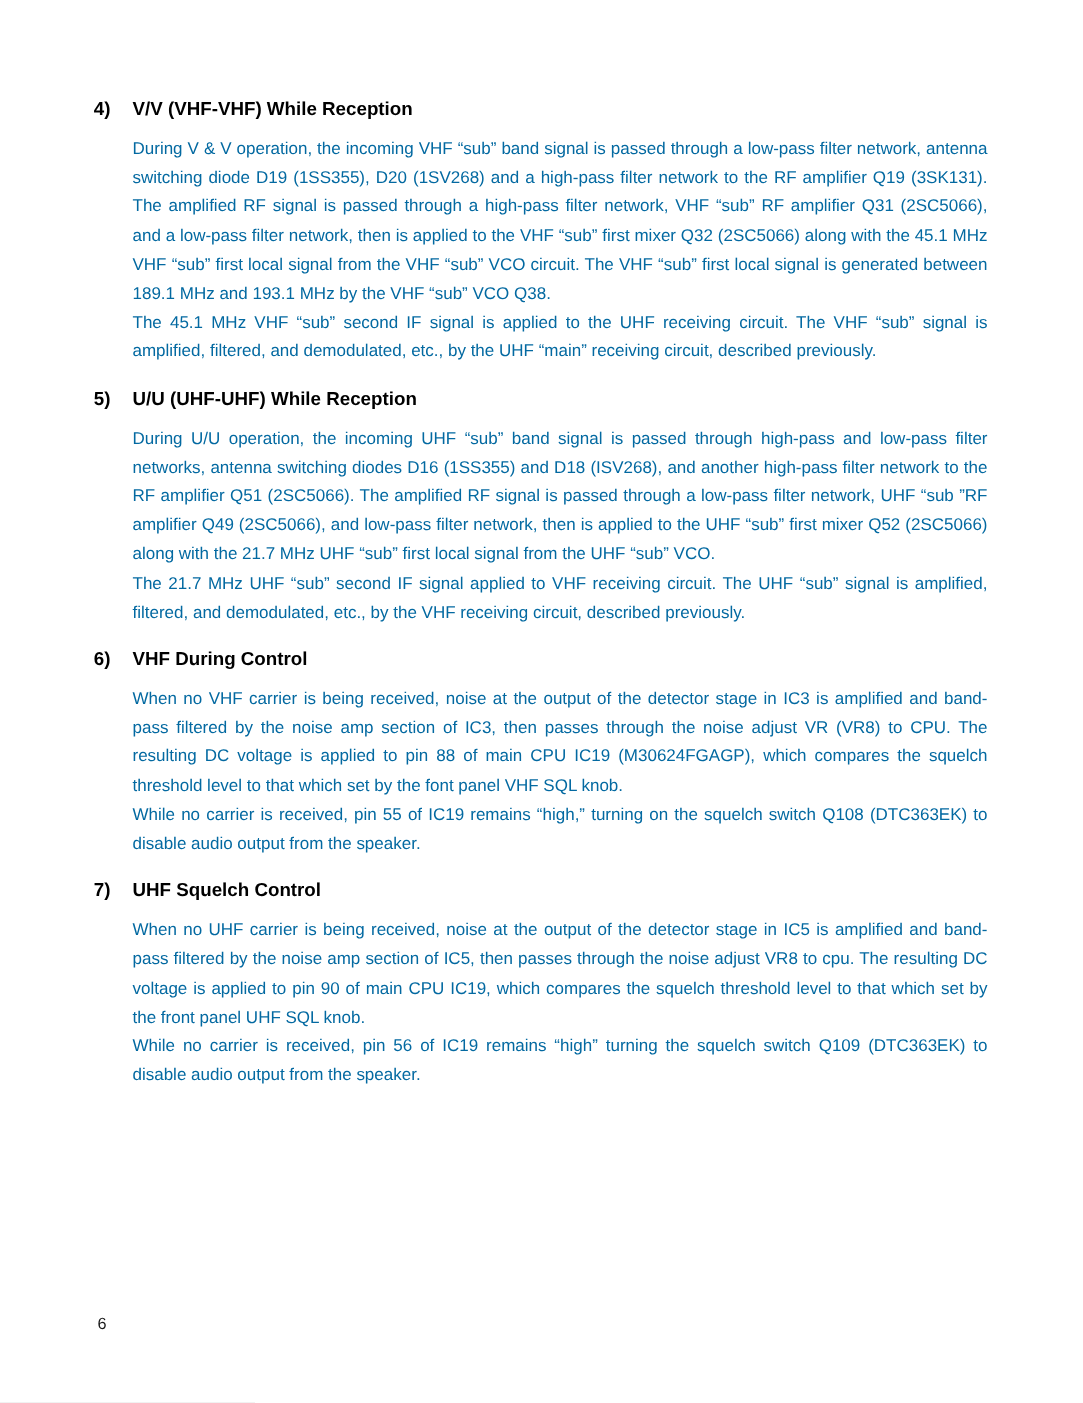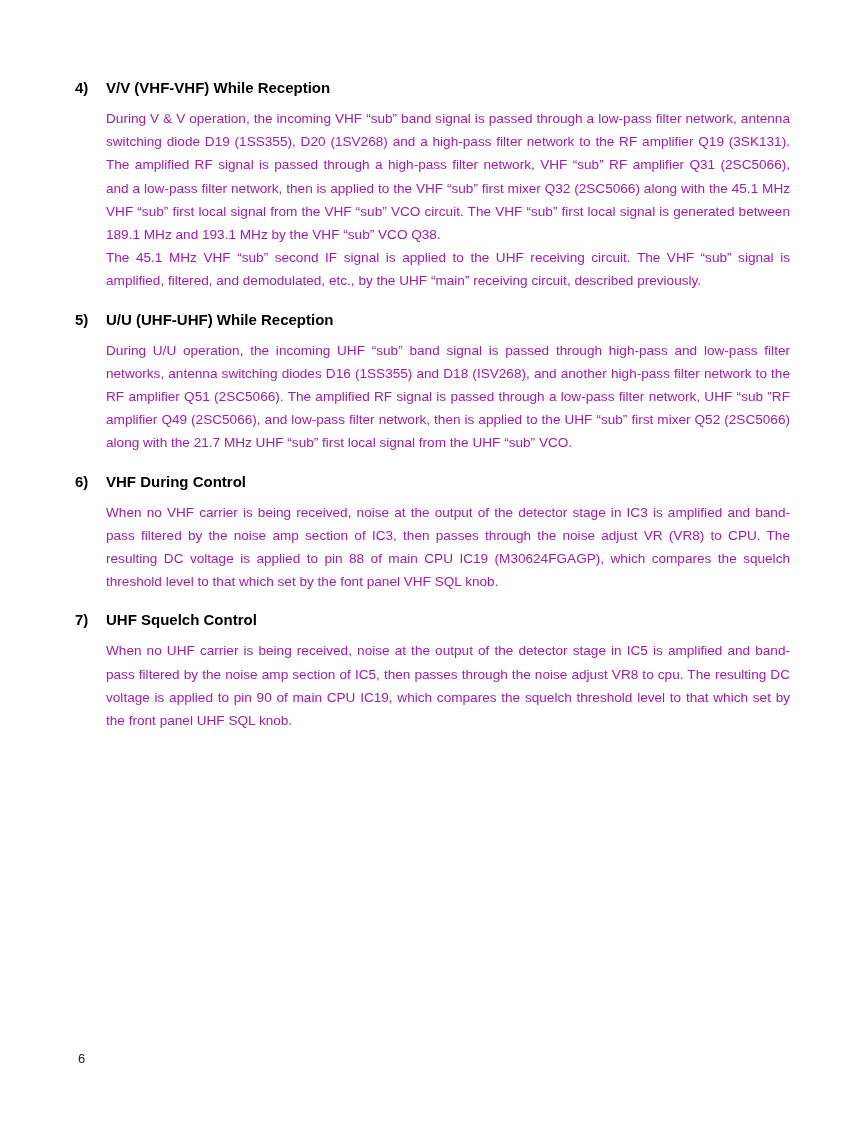--- a/index.html
+++ b/index.html
@@ -38,21 +38,21 @@
     flex: 1 1 auto;
   }
   .section-body {
     margin-left: 31px;
   }
   .section-body p {
     margin: 0;
     font-size: 13.6px;
     line-height: 23.2px;
     text-align: justify;
-    color: #a21caf;
+    color: #0369a1;
   }
   .page-number {
     position: absolute;
     left: 78px;
     bottom: 56px;
     font-size: 13px;
     color: #1b1b1b;
   }
 </style>
 </head>
@@ -71,38 +71,41 @@
     </div>
   </section>
 
   <section class="doc-section">
     <div class="section-heading">
       <span class="section-number">5)</span>
       <span class="section-title">U/U (UHF-UHF) While Reception</span>
     </div>
     <div class="section-body">
       <p>During U/U operation, the incoming UHF “sub” band signal is passed through high-pass and low-pass filter networks, antenna switching diodes D16 (1SS355) and D18 (ISV268), and another high-pass filter network to the RF amplifier Q51 (2SC5066).  The amplified RF signal is passed through a low-pass filter network, UHF “sub ”RF amplifier Q49 (2SC5066), and low-pass filter network, then is applied to the UHF “sub” first mixer Q52 (2SC5066) along with the 21.7 MHz UHF “sub” first local signal from the UHF “sub” VCO.</p>
+      <p>The 21.7 MHz UHF “sub” second IF signal applied to VHF receiving circuit.  The UHF “sub” signal is amplified, filtered, and demodulated, etc., by the VHF receiving circuit, described previously.</p>
     </div>
   </section>
 
   <section class="doc-section">
     <div class="section-heading">
       <span class="section-number">6)</span>
       <span class="section-title">VHF During Control</span>
     </div>
     <div class="section-body">
       <p>When no VHF carrier is being received, noise at the output of the detector stage in IC3 is amplified and band-pass filtered by the noise amp section of IC3, then passes through the noise adjust VR (VR8) to CPU.  The resulting DC voltage is applied to pin 88 of main CPU IC19 (M30624FGAGP), which compares the squelch threshold level to that which set by the font panel VHF SQL knob.</p>
+      <p>While no carrier is received, pin 55 of IC19 remains “high,” turning on the squelch switch Q108 (DTC363EK) to disable audio output from the speaker.</p>
     </div>
   </section>
 
   <section class="doc-section">
     <div class="section-heading">
       <span class="section-number">7)</span>
       <span class="section-title">UHF Squelch Control</span>
     </div>
     <div class="section-body">
       <p>When no UHF carrier is being received, noise at the output of the detector stage in IC5 is amplified and band-pass filtered by the noise amp section of IC5, then passes through the noise adjust VR8 to cpu.  The resulting DC voltage is applied to pin 90 of main CPU IC19, which compares the squelch threshold level to that which set by the front panel UHF SQL knob.</p>
+      <p>While no carrier is received, pin 56 of IC19 remains “high” turning the squelch switch Q109 (DTC363EK) to disable audio output from the speaker.</p>
     </div>
   </section>
 
   <div class="page-number">6</div>
 
 </div>
 
 </body></html>

